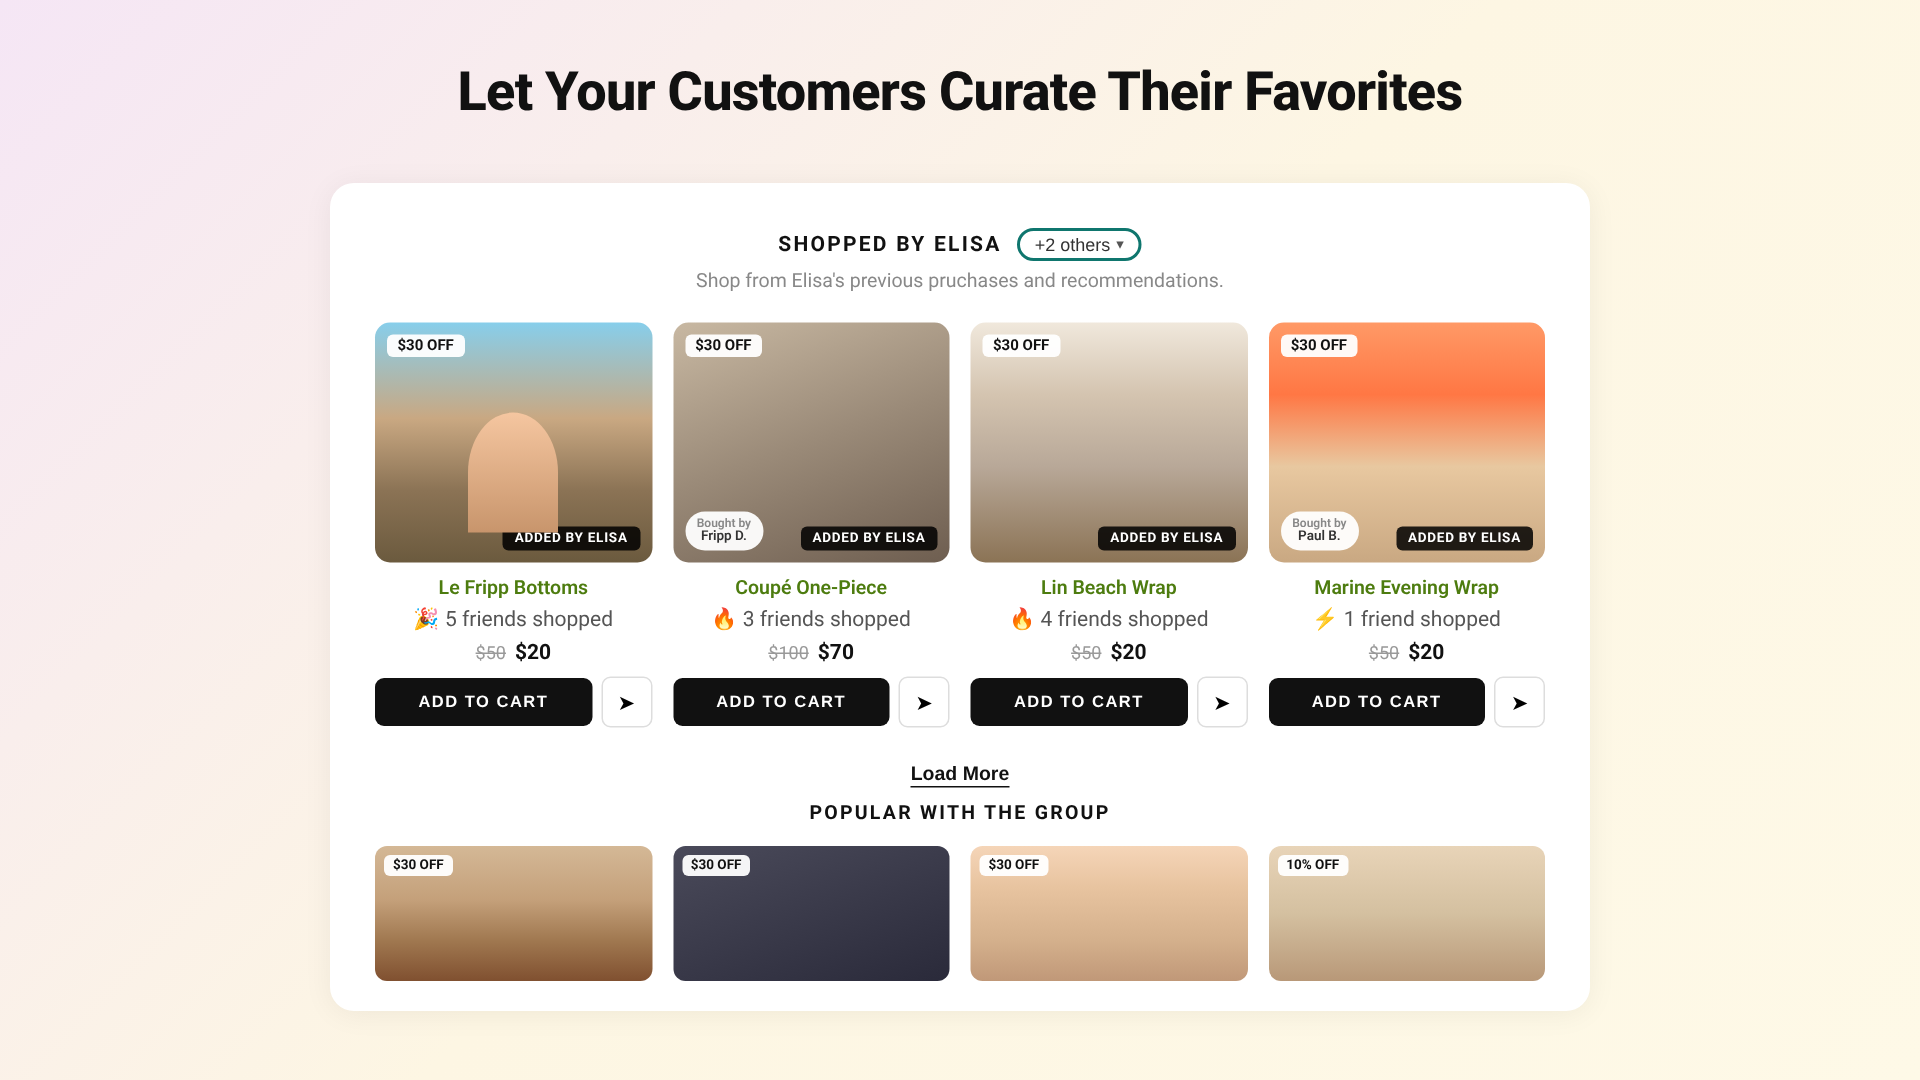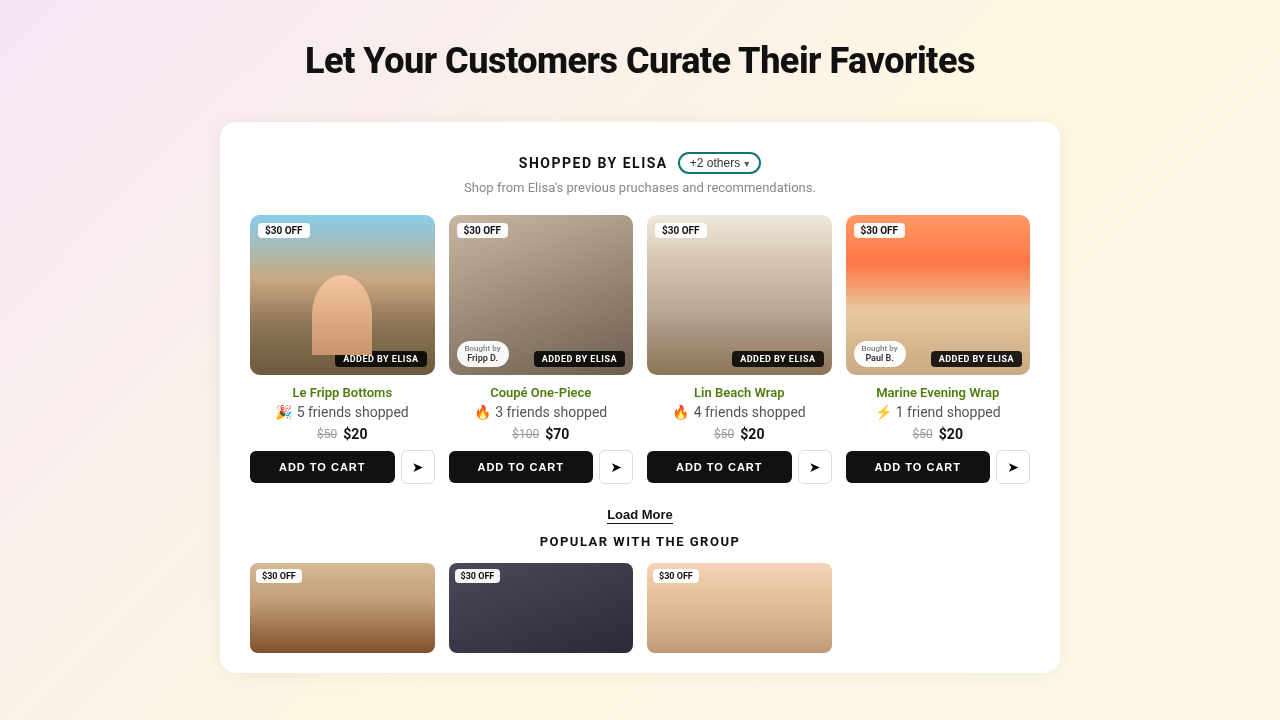--- a/index.html
+++ b/index.html
@@ -380,16 +380,21 @@
         <div class="product-card">
     <div class="popular-card-image" style="background: linear-gradient(160deg, #4a4a5a 0%, #3a3a4a 50%, #2a2a3a 100%)">
       <span class="small-badge-10">$30 OFF</span>
     </div>
   </div>
         <div class="product-card">
     <div class="popular-card-image" style="background: linear-gradient(180deg, #f5d5b8 0%, #e8c4a0 30%, #d4b08c 70%, #c09878 100%)">
       <span class="small-badge-10">$30 OFF</span>
     </div>
   </div>
+        <div class="product-card">
+    <div class="popular-card-image" style="background: linear-gradient(180deg, #e8d4b8 0%, #d4c0a0 50%, #b89878 100%)">
+      <span class="small-badge-10">10% OFF</span>
+    </div>
+  </div>
       </div>
   </div>
 
 </div>
 
 </body></html>

